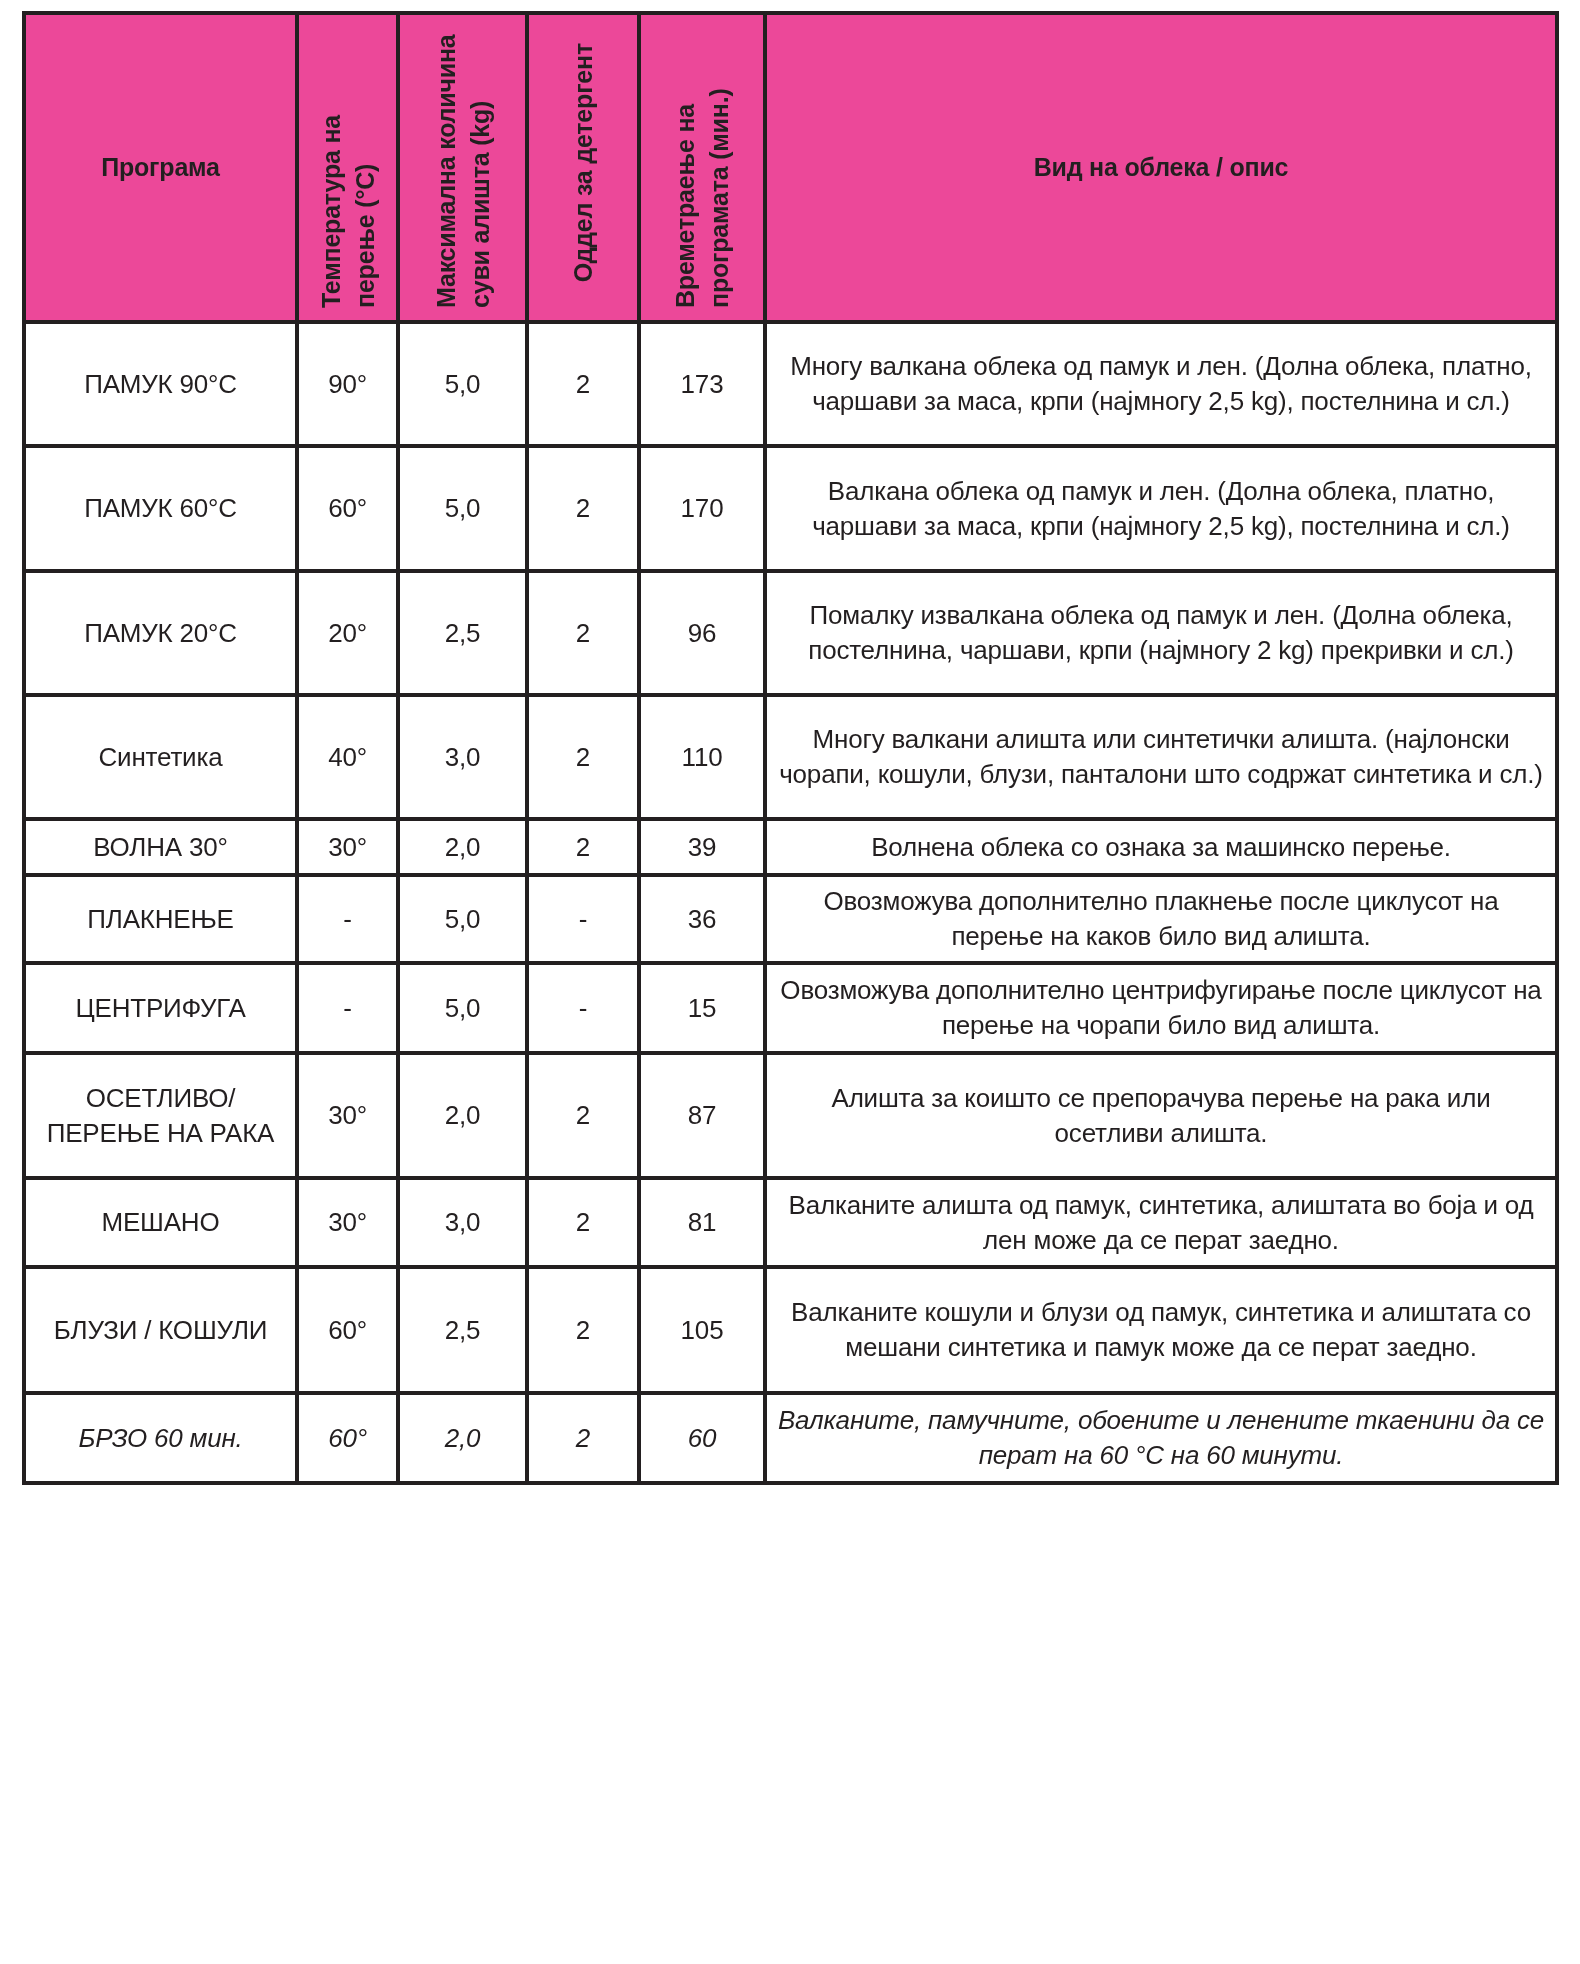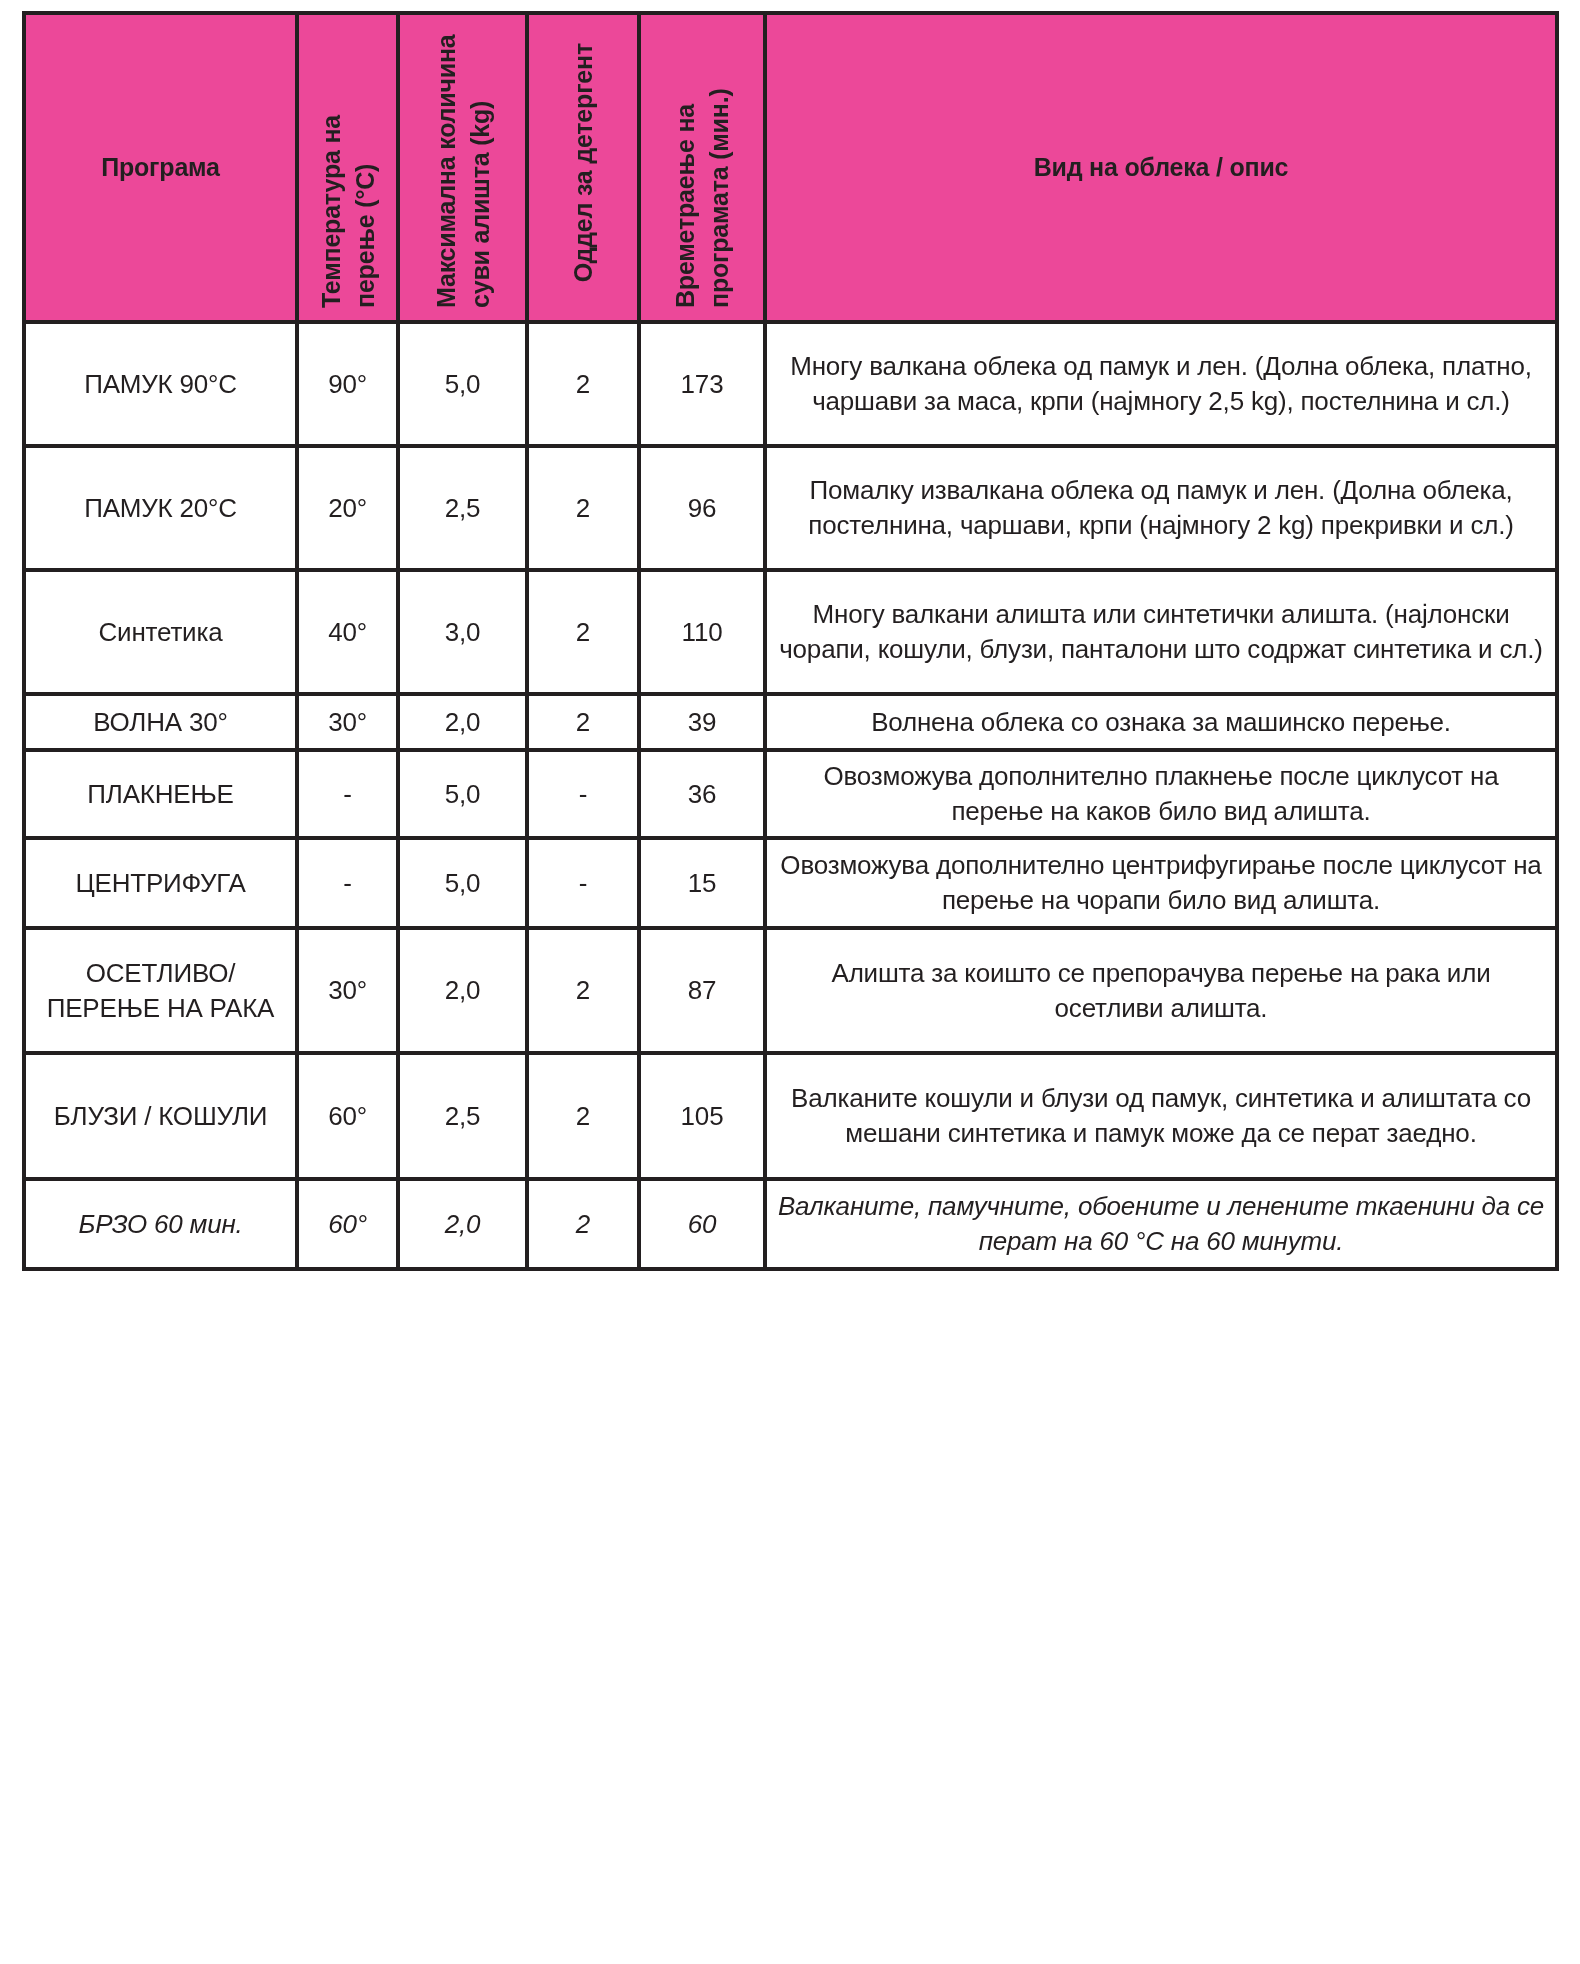--- a/index.html
+++ b/index.html
@@ -70,20 +70,28 @@
   </thead>
   <tbody id="rows">
       <tr style="height: 124px;">
     <td>ПАМУК 90°C</td>
     <td>90°</td>
     <td>5,0</td>
     <td>2</td>
     <td>173</td>
     <td class="desc">Многу валкана облека од памук и лен. (Долна облека, платно, чаршави за маса, крпи (најмногу 2,5 kg), постелнина и сл.)</td>
   </tr>
+      <tr style="height: 125px;">
+    <td>ПАМУК 60°C</td>
+    <td>60°</td>
+    <td>5,0</td>
+    <td>2</td>
+    <td>170</td>
+    <td class="desc">Валкана облека од памук и лен. (Долна облека, платно, чаршави за маса, крпи (најмногу 2,5 kg), постелнина и сл.)</td>
+  </tr>
       <tr style="height: 124px;">
     <td>ПАМУК 20°C</td>
     <td>20°</td>
     <td>2,5</td>
     <td>2</td>
     <td>96</td>
     <td class="desc">Помалку извалкана облека од памук и лен. (Долна облека, постелнина, чаршави, крпи (најмногу 2 kg) прекривки и сл.)</td>
   </tr>
       <tr style="height: 124px;">
     <td>Синтетика</td>
@@ -118,20 +126,28 @@
     <td class="desc">Овозможува дополнително центрифугирање после циклусот на перење на чорапи било вид алишта.</td>
   </tr>
       <tr style="height: 125px;">
     <td>ОСЕТЛИВО/ ПЕРЕЊЕ НА РАКА</td>
     <td>30°</td>
     <td>2,0</td>
     <td>2</td>
     <td>87</td>
     <td class="desc">Алишта за коишто се препорачува перење на рака или осетливи алишта.</td>
   </tr>
+      <tr style="height: 89px;">
+    <td>МЕШАНО</td>
+    <td>30°</td>
+    <td>3,0</td>
+    <td>2</td>
+    <td>81</td>
+    <td class="desc">Валканите алишта од памук, синтетика, алиштата во боја и од лен може да се перат заедно.</td>
+  </tr>
       <tr style="height: 126px;">
     <td>БЛУЗИ / КОШУЛИ</td>
     <td>60°</td>
     <td>2,5</td>
     <td>2</td>
     <td>105</td>
     <td class="desc">Валканите кошули и блузи од памук, синтетика и алиштата со мешани синтетика и памук може да се перат заедно.</td>
   </tr>
       <tr style="height: 90px; font-style: italic;">
     <td>БРЗО 60 мин.</td>

